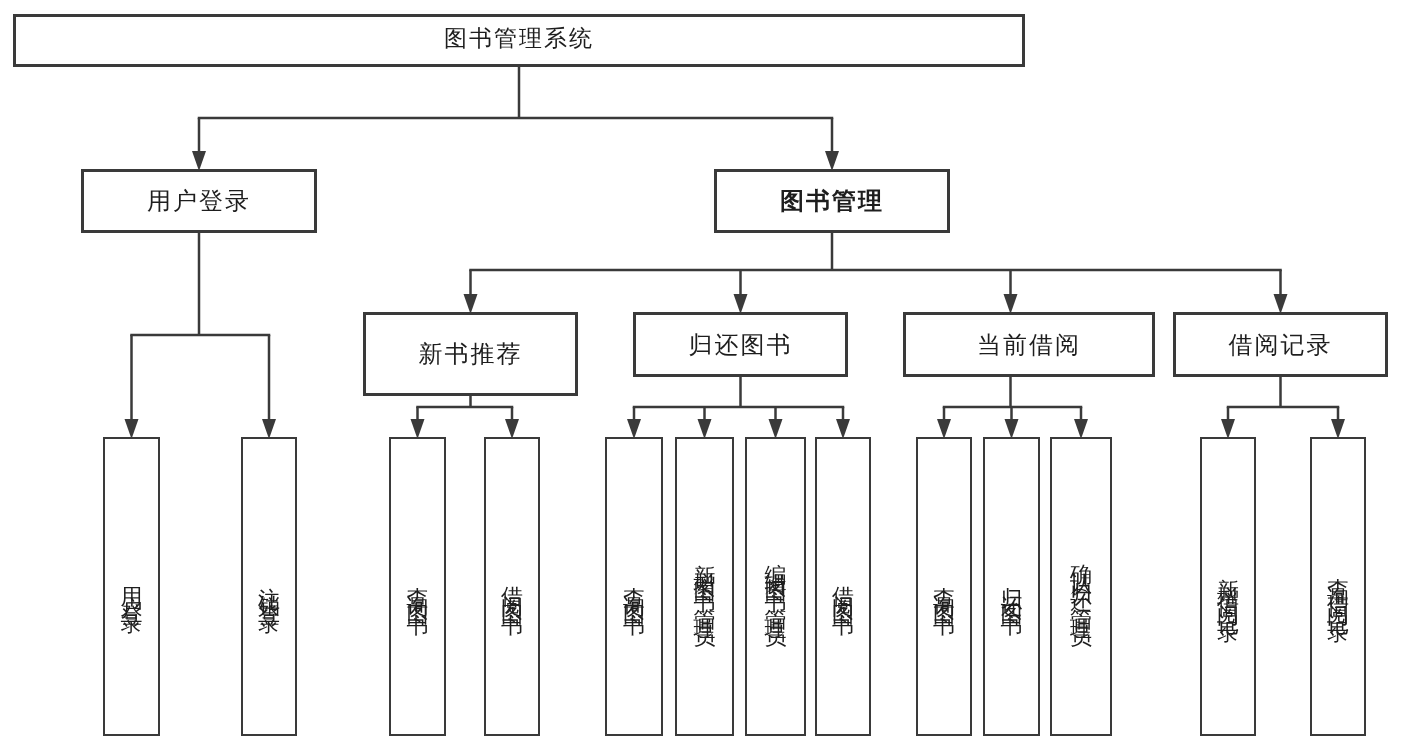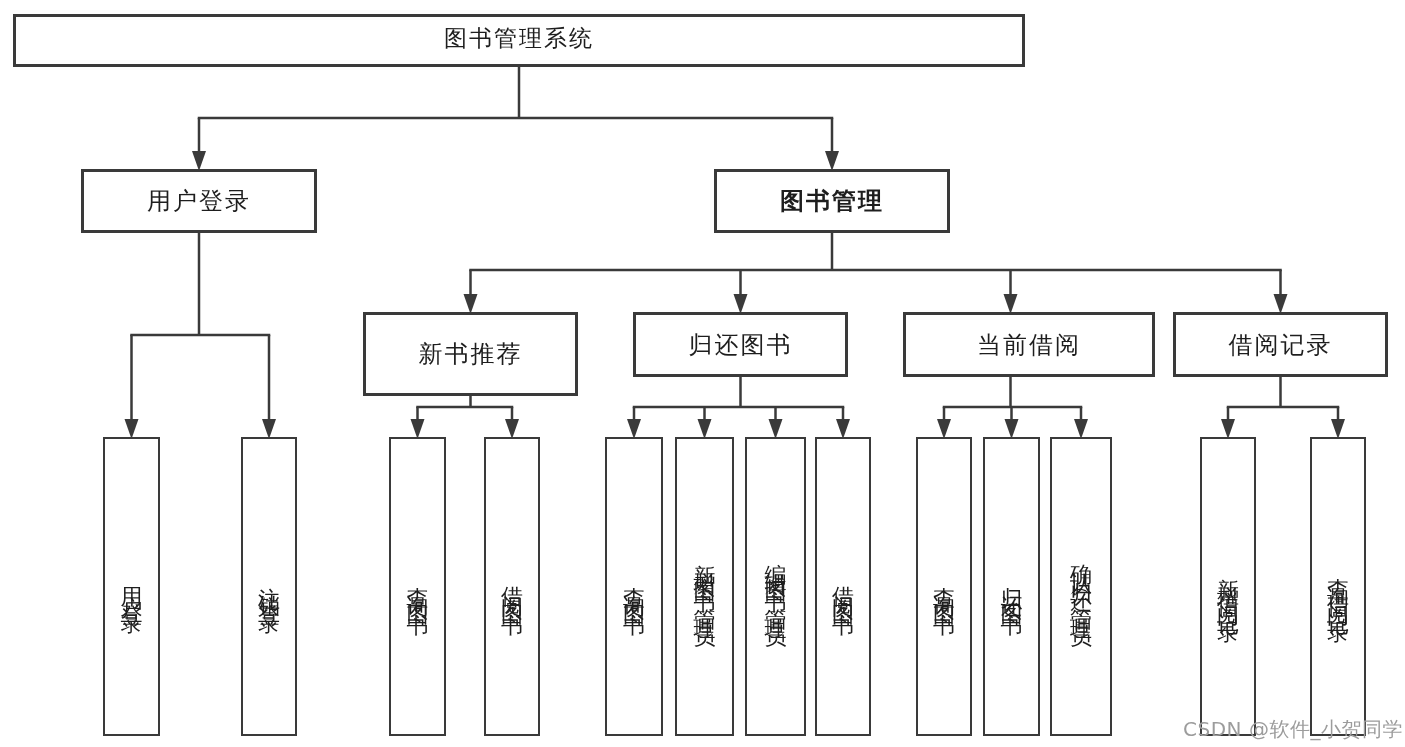--- a/index.html
+++ b/index.html
@@ -104,21 +104,20 @@
       <polygon points="1004.5,419 1018.5,419 1011.5,439" fill="var(--line)"></polygon>
       <line x1="1081" y1="407" x2="1081" y2="423" stroke="var(--line)" stroke-width="2.5"></line>
       <polygon points="1074,419 1088,419 1081,439" fill="var(--line)"></polygon>
       <line x1="1280.5" y1="376" x2="1280.5" y2="407" stroke="var(--line)" stroke-width="2.5"></line>
       <line x1="1226.75" y1="407" x2="1339.25" y2="407" stroke="var(--line)" stroke-width="2.5"></line>
       <line x1="1228" y1="407" x2="1228" y2="423" stroke="var(--line)" stroke-width="2.5"></line>
       <polygon points="1221,419 1235,419 1228,439" fill="var(--line)"></polygon>
       <line x1="1338" y1="407" x2="1338" y2="423" stroke="var(--line)" stroke-width="2.5"></line>
       <polygon points="1331,419 1345,419 1338,439" fill="var(--line)"></polygon>
     </svg>
-  <span id="watermark">CSDN @软件_小贺同学</span>
 <div class="node h root" style="left: 13px; top: 14px; width: 1012px; height: 53px; font-family: Liberation Mono, monospace;">
       <span class="label">图书管理系统</span>
     </div>
     <div class="node h" style="left: 81px; top: 169px; width: 236px; height: 64px;">
       <span class="label">用户登录</span>
     </div>
     <div class="node v" style="left: 103px; top: 437px; width: 57px; height: 299px;">
       <span class="label">用户登录</span>
     </div>
     <div class="node v" style="left: 241px; top: 437px; width: 56px; height: 299px;">

